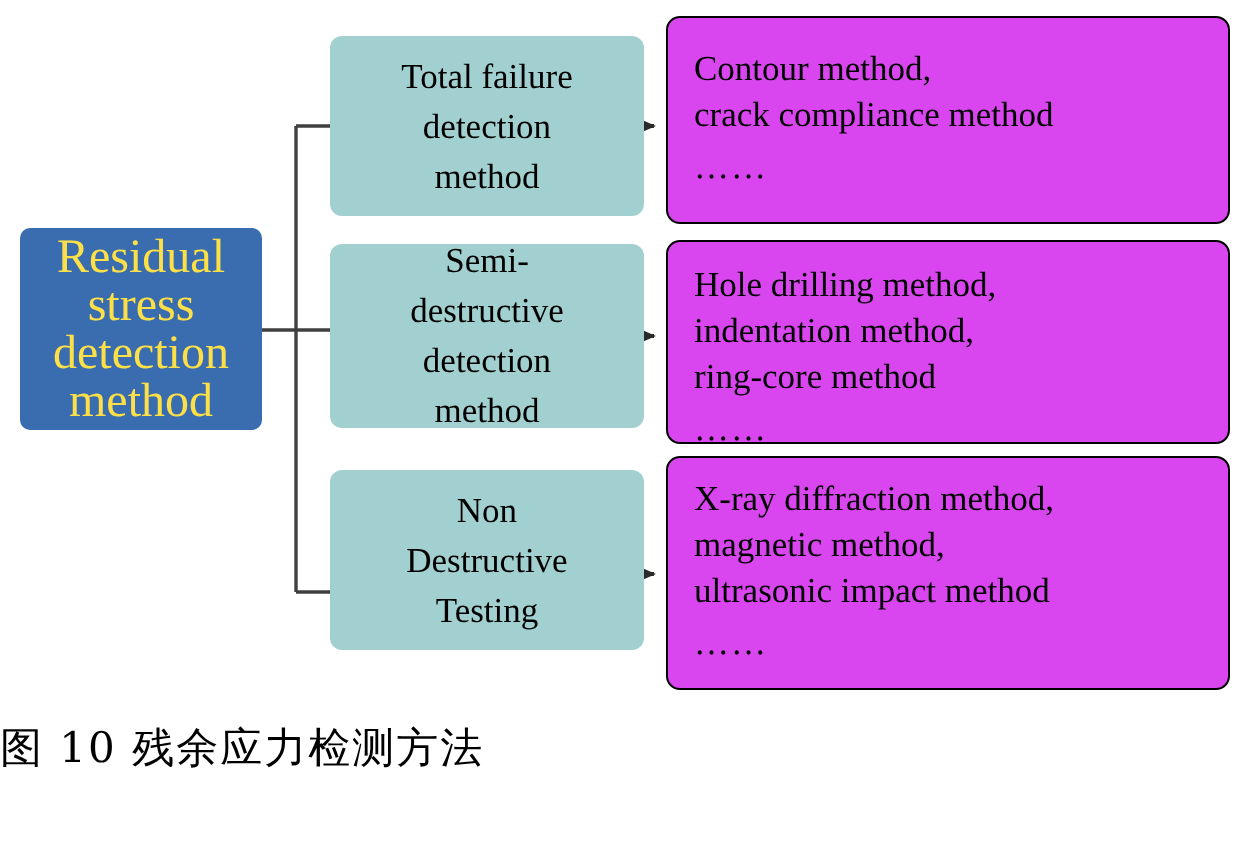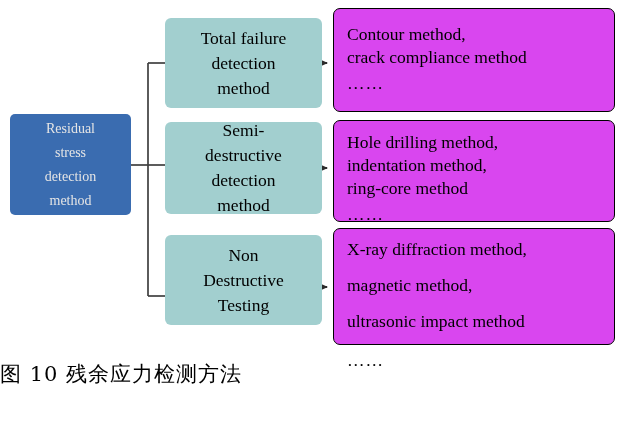--- a/index.html
+++ b/index.html
@@ -30,23 +30,23 @@
   }
 
   
   .node-root {
     left: 10px;
     top: 114px;
     width: 121px;
     height: 101px;
     background: #3a6cb0;
     border-radius: 5px;
-    color: #e5e5e5;
+    color: #fde047;
     text-align: center;
-    font-size: 14px;
+    font-size: 24px;
     line-height: 24px;
     align-items: center;
   }
 
   
   .node-mid {
     left: 165px;
     width: 157px;
     background: #a2cfcf;
     border-radius: 6px;
@@ -69,21 +69,21 @@
     border-radius: 7px;
     color: #000000;
     text-align: left;
     font-size: 17.5px;
     line-height: 23px;
     padding: 0 0 0 13px;
     justify-content: flex-start;
   }
   .node-leaf.l1 { top: 8px;   height: 104px; padding-top: 14px; }
   .node-leaf.l2 { top: 120px; height: 102px; padding-top: 10px; }
-  .node-leaf.l3 { top: 228px; height: 117px; padding-top: 9px; gap: 13px; }
+  .node-leaf.l3 { top: 228px; height: 117px; padding-top: 9px; }
   .node-leaf .ellip {
     display: block;
     letter-spacing: 1px;
     margin-top: 3px;
   }
 
   
   #wires {
     position: absolute;
     left: 0; top: 0;

